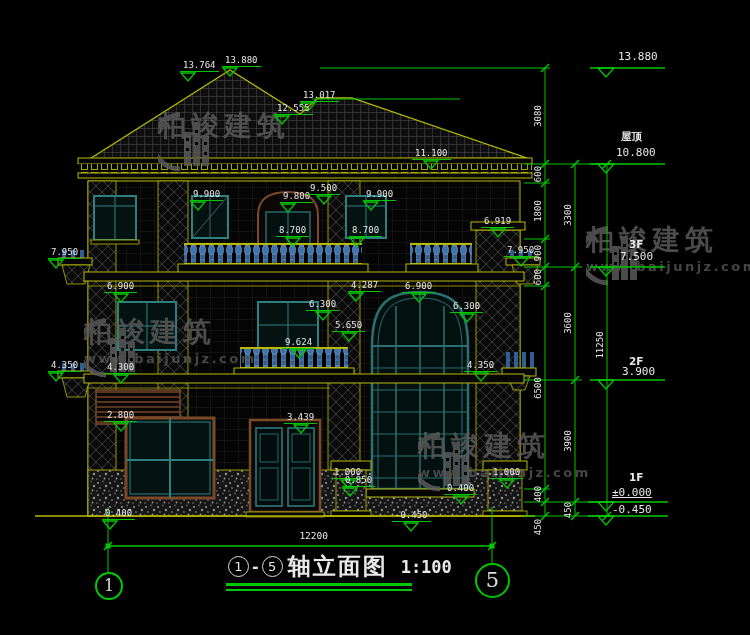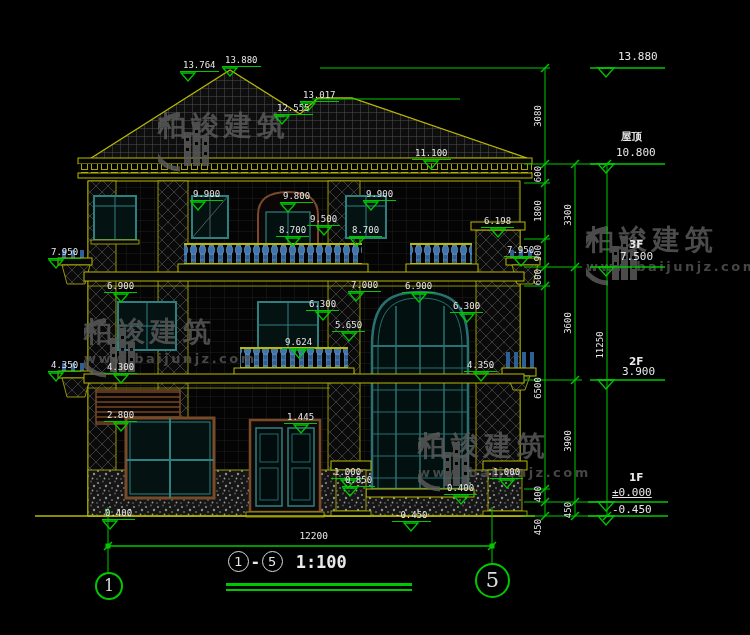--- a/index.html
+++ b/index.html
@@ -327,42 +327,42 @@
         </svg></div>
       <div class="em" style="left: 412px; top: 141px;"><span class="em-t">11.100</span><svg class="tri tri-center" viewBox="0 0 16 10">
           <polygon points="1,1 15,1 8,9" fill="none" stroke="#00c800" stroke-width="1.3"></polygon>
         </svg></div>
       <div class="em" style="left: 190px; top: 182px;"><span class="em-t">9.900</span><svg class="tri tri-left" viewBox="0 0 16 10">
           <polygon points="1,1 15,1 8,9" fill="none" stroke="#00c800" stroke-width="1.3"></polygon>
         </svg></div>
       <div class="em" style="left: 280px; top: 184px;"><span class="em-t">9.800</span><svg class="tri tri-left" viewBox="0 0 16 10">
           <polygon points="1,1 15,1 8,9" fill="none" stroke="#00c800" stroke-width="1.3"></polygon>
         </svg></div>
-      <div class="em" style="left: 307px; top: 207px;"><span class="em-t">9.500</span><svg class="tri tri-center" viewBox="0 0 16 10">
+      <div class="em" style="left: 307px; top: 176px;"><span class="em-t">9.500</span><svg class="tri tri-center" viewBox="0 0 16 10">
           <polygon points="1,1 15,1 8,9" fill="none" stroke="#00c800" stroke-width="1.3"></polygon>
         </svg></div>
       <div class="em" style="left: 276px; top: 218px;"><span class="em-t">8.700</span><svg class="tri tri-center" viewBox="0 0 16 10">
           <polygon points="1,1 15,1 8,9" fill="none" stroke="#00c800" stroke-width="1.3"></polygon>
         </svg></div>
       <div class="em" style="left: 363px; top: 182px;"><span class="em-t">9.900</span><svg class="tri tri-left" viewBox="0 0 16 10">
           <polygon points="1,1 15,1 8,9" fill="none" stroke="#00c800" stroke-width="1.3"></polygon>
         </svg></div>
       <div class="em" style="left: 349px; top: 218px;"><span class="em-t">8.700</span><svg class="tri tri-left" viewBox="0 0 16 10">
           <polygon points="1,1 15,1 8,9" fill="none" stroke="#00c800" stroke-width="1.3"></polygon>
         </svg></div>
-      <div class="em" style="left: 481px; top: 209px;"><span class="em-t">6.198</span><svg class="tri tri-center" viewBox="0 0 16 10">
+      <div class="em" style="left: 481px; top: 209px;"><span class="em-t">6.919</span><svg class="tri tri-center" viewBox="0 0 16 10">
           <polygon points="1,1 15,1 8,9" fill="none" stroke="#00c800" stroke-width="1.3"></polygon>
         </svg></div>
       <div class="em" style="left: 48px; top: 240px;"><span class="em-t">7.950</span><svg class="tri tri-right" viewBox="0 0 16 10">
           <polygon points="1,1 15,1 8,9" fill="none" stroke="#00c800" stroke-width="1.3"></polygon>
         </svg></div>
       <div class="em" style="left: 504px; top: 238px;"><span class="em-t">7.950</span><svg class="tri tri-center" viewBox="0 0 16 10">
           <polygon points="1,1 15,1 8,9" fill="none" stroke="#00c800" stroke-width="1.3"></polygon>
         </svg></div>
-      <div class="em" style="left: 348px; top: 273px;"><span class="em-t">7.000</span><svg class="tri tri-left" viewBox="0 0 16 10">
+      <div class="em" style="left: 348px; top: 273px;"><span class="em-t">4.287</span><svg class="tri tri-left" viewBox="0 0 16 10">
           <polygon points="1,1 15,1 8,9" fill="none" stroke="#00c800" stroke-width="1.3"></polygon>
         </svg></div>
       <div class="em" style="left: 104px; top: 274px;"><span class="em-t">6.900</span><svg class="tri tri-center" viewBox="0 0 16 10">
           <polygon points="1,1 15,1 8,9" fill="none" stroke="#00c800" stroke-width="1.3"></polygon>
         </svg></div>
       <div class="em" style="left: 402px; top: 274px;"><span class="em-t">6.900</span><svg class="tri tri-center" viewBox="0 0 16 10">
           <polygon points="1,1 15,1 8,9" fill="none" stroke="#00c800" stroke-width="1.3"></polygon>
         </svg></div>
       <div class="em" style="left: 306px; top: 292px;"><span class="em-t">6.300</span><svg class="tri tri-center" viewBox="0 0 16 10">
           <polygon points="1,1 15,1 8,9" fill="none" stroke="#00c800" stroke-width="1.3"></polygon>
@@ -381,21 +381,21 @@
         </svg></div>
       <div class="em" style="left: 104px; top: 355px;"><span class="em-t">4.300</span><svg class="tri tri-center" viewBox="0 0 16 10">
           <polygon points="1,1 15,1 8,9" fill="none" stroke="#00c800" stroke-width="1.3"></polygon>
         </svg></div>
       <div class="em" style="left: 464px; top: 353px;"><span class="em-t">4.350</span><svg class="tri tri-center" viewBox="0 0 16 10">
           <polygon points="1,1 15,1 8,9" fill="none" stroke="#00c800" stroke-width="1.3"></polygon>
         </svg></div>
       <div class="em" style="left: 104px; top: 403px;"><span class="em-t">2.800</span><svg class="tri tri-center" viewBox="0 0 16 10">
           <polygon points="1,1 15,1 8,9" fill="none" stroke="#00c800" stroke-width="1.3"></polygon>
         </svg></div>
-      <div class="em" style="left: 284px; top: 405px;"><span class="em-t">1.445</span><svg class="tri tri-center" viewBox="0 0 16 10">
+      <div class="em" style="left: 284px; top: 405px;"><span class="em-t">3.439</span><svg class="tri tri-center" viewBox="0 0 16 10">
           <polygon points="1,1 15,1 8,9" fill="none" stroke="#00c800" stroke-width="1.3"></polygon>
         </svg></div>
       <div class="em" style="left: 331px; top: 460px;"><span class="em-t">1.000</span><svg class="tri tri-center" viewBox="0 0 16 10">
           <polygon points="1,1 15,1 8,9" fill="none" stroke="#00c800" stroke-width="1.3"></polygon>
         </svg></div>
       <div class="em" style="left: 342px; top: 468px;"><span class="em-t">0.850</span><svg class="tri tri-left" viewBox="0 0 16 10">
           <polygon points="1,1 15,1 8,9" fill="none" stroke="#00c800" stroke-width="1.3"></polygon>
         </svg></div>
       <div class="em" style="left: 490px; top: 460px;"><span class="em-t">1.000</span><svg class="tri tri-center" viewBox="0 0 16 10">
           <polygon points="1,1 15,1 8,9" fill="none" stroke="#00c800" stroke-width="1.3"></polygon>
@@ -436,18 +436,19 @@
 
   <div id="botdim">12200</div>
 
   <div class="bub" id="bub1">1</div>
   <div class="bub" id="bub5">5</div>
 
   <div id="titleblock">
     <span class="tcirc">1</span>
     <span class="tdash">-</span>
     <span class="tcirc">5</span>
+    <span class="tname">轴立面图</span>
     <span class="tscale">1:100</span>
   </div>
   <div class="tl" id="tl1"></div>
   <div class="tl" id="tl2"></div>
 
 </div>
 
 </body></html>

